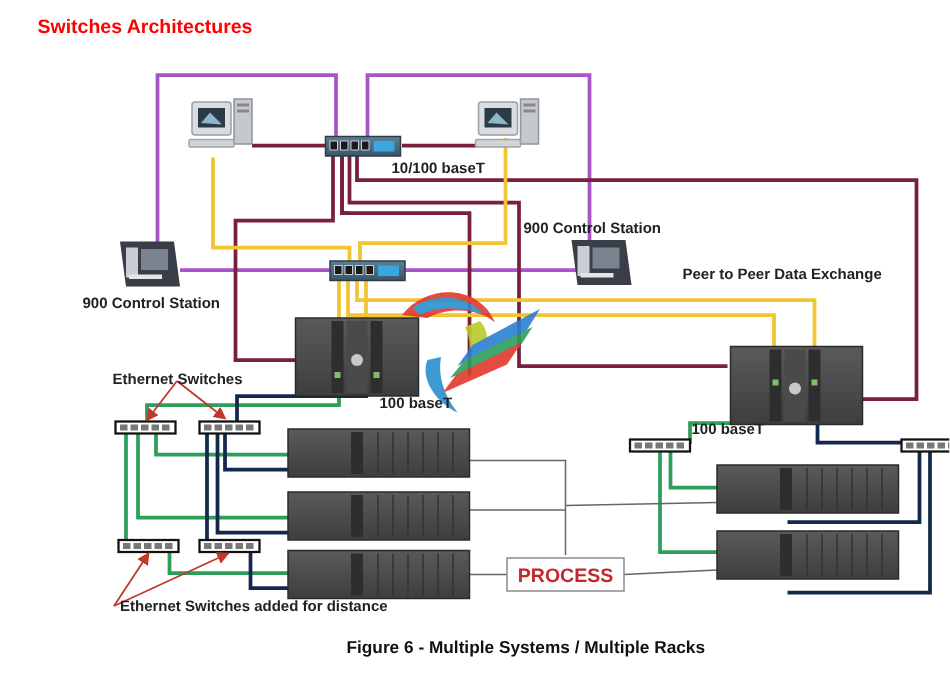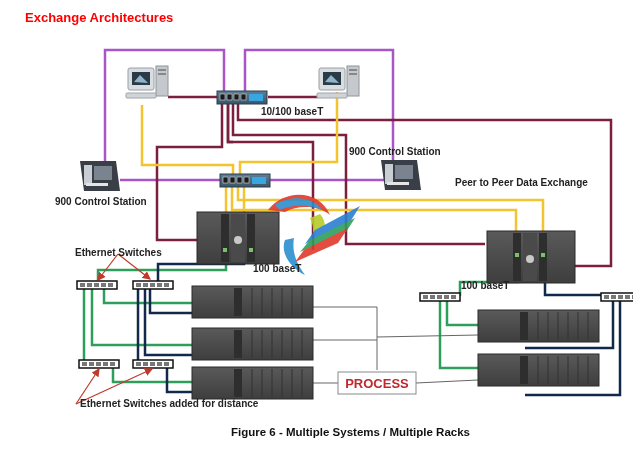--- a/index.html
+++ b/index.html
@@ -6,21 +6,21 @@
   body{width:633px;height:449px;position:relative;overflow:hidden;font-family:"Liberation Sans",sans-serif;}
   .title{position:absolute;left:25px;top:10px;font-size:13px;font-weight:bold;color:#ff0000;}
   .caption{position:absolute;left:231px;top:426px;font-size:11.5px;font-weight:bold;color:#111;}
   svg{position:absolute;left:0;top:0;}
   .lbl{font-family:"Liberation Sans",sans-serif;font-size:10px;font-weight:bold;fill:#222;}
   .proc{font-family:"Liberation Sans",sans-serif;font-size:13px;font-weight:bold;fill:#c0282d;}
 </style>
 </head>
 <body>
 
-<div class="title">Exchange Architectures</div>
+<div class="title">Switches Architectures</div>
 
 <svg width="633" height="449" viewBox="0 0 633 449">
   <defs>
     <marker id="arr" markerWidth="7" markerHeight="7" refX="6" refY="3.5" orient="auto">
       <path d="M0,0 L7,3.5 L0,7 Z" fill="#c0392b"></path>
     </marker>
     <linearGradient id="rackg" x1="0" y1="0" x2="0" y2="1">
       <stop offset="0" stop-color="#5a5a5a"></stop>
         <stop offset="1" stop-color="#3e3e3e"></stop>
     </linearGradient>

